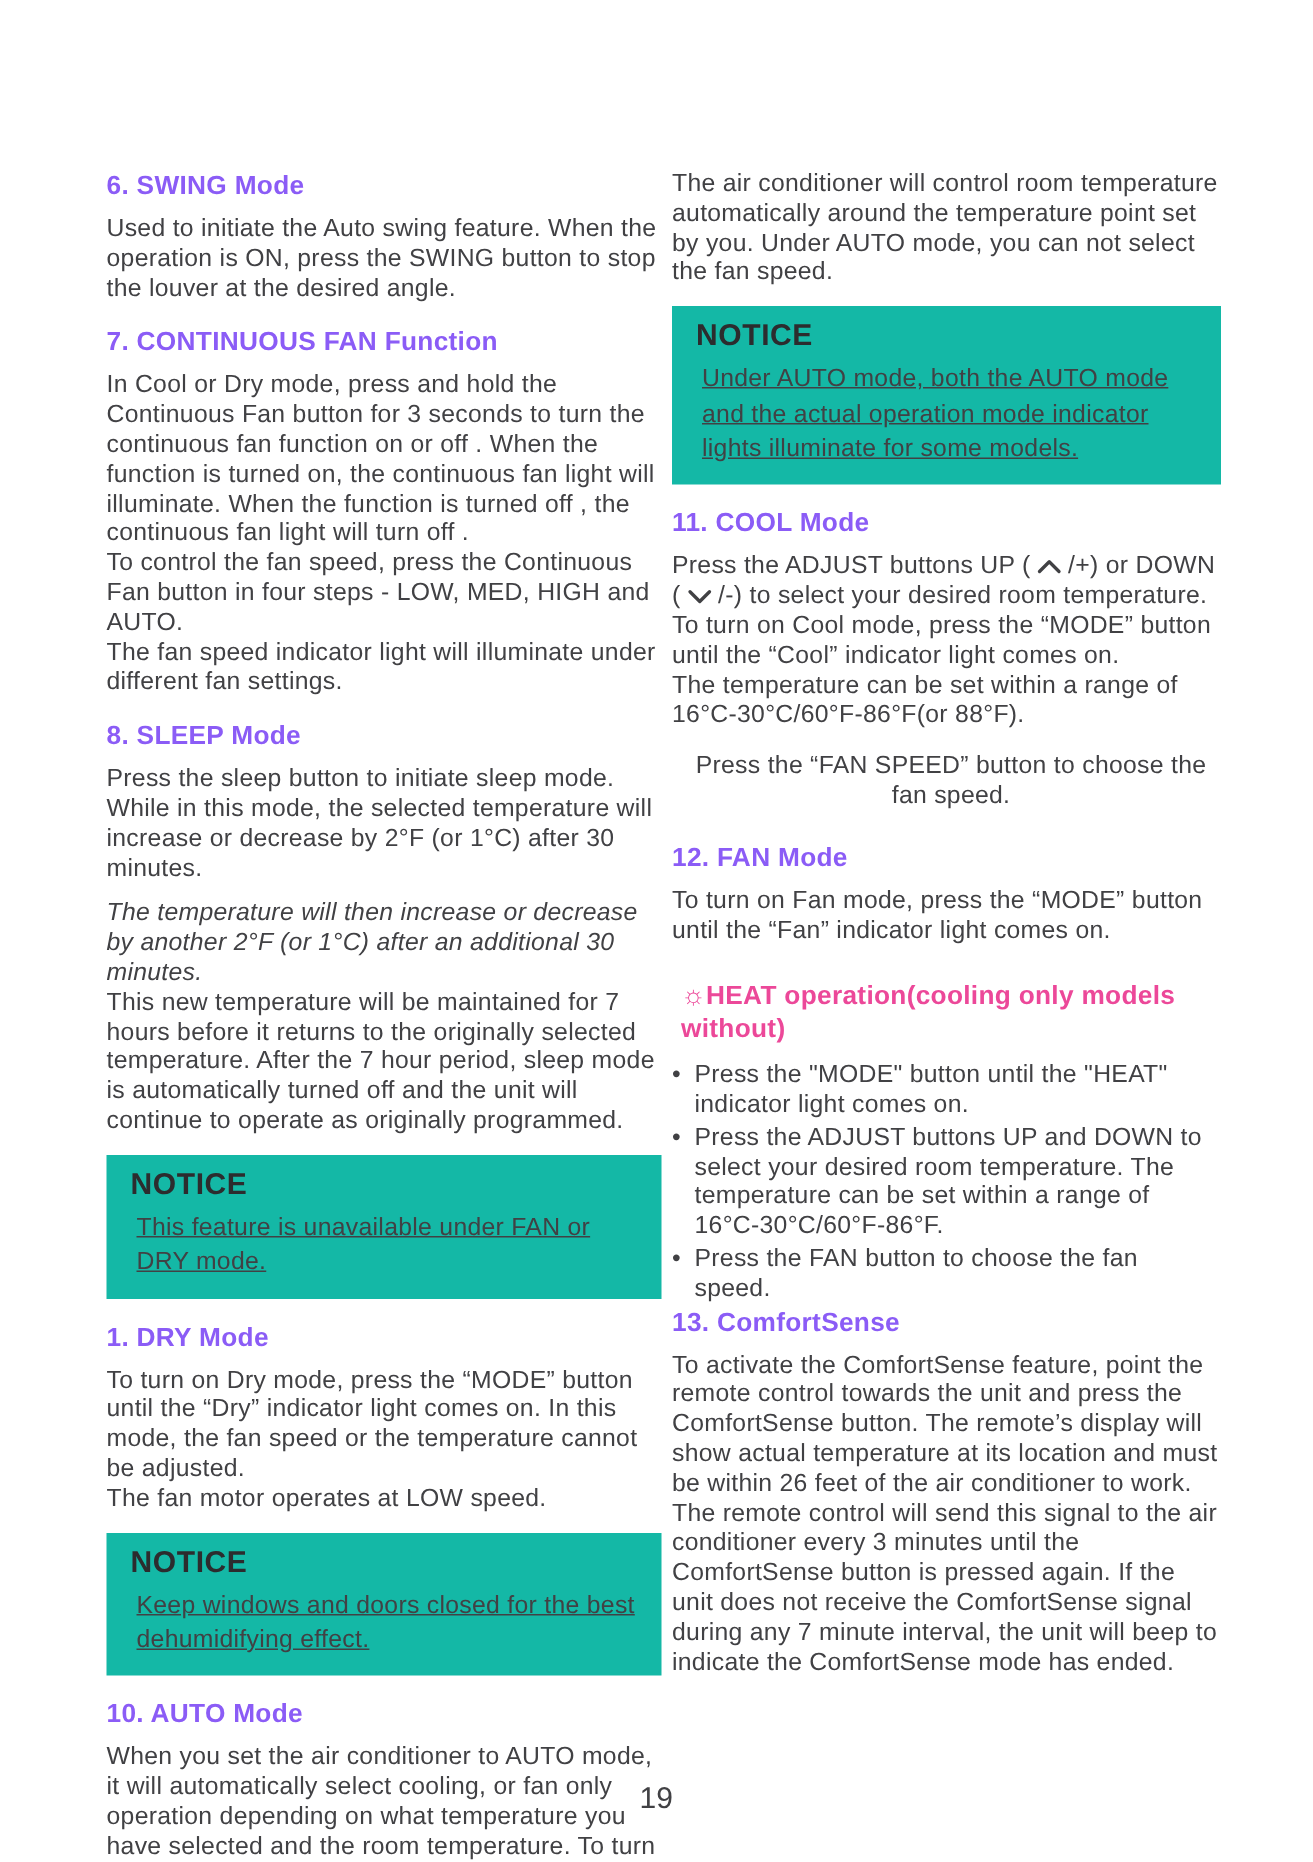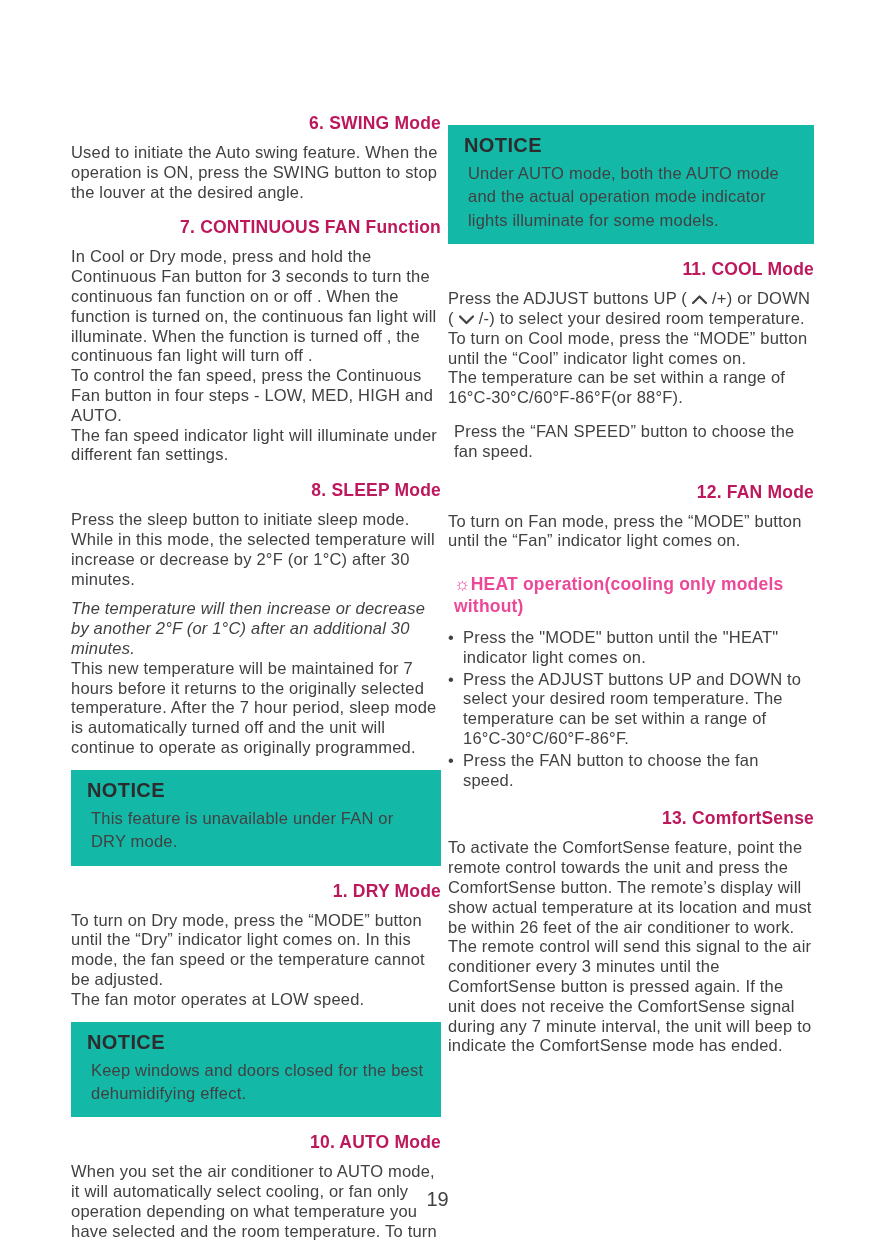--- a/index.html
+++ b/index.html
@@ -24,45 +24,45 @@
     font-size: 16.5px;
     line-height: 1.2;
     letter-spacing: 0.2px;
     color: #414144;
   }
   .gap-top { margin-top: 10px; font-style: italic; }
 
   .sec-heading {
     font-size: 17.5px;
     font-weight: bold;
-    color: #be185d;
+    color: #8b5cf6;
     letter-spacing: 0.2px;
     margin: 15px 0 9px 0;
-    text-align: right;
   }
   .first { margin-top: 0; }
 
   .notice-box {
     background: #14b8a6;
     padding: 9px 14px 12px 16px;
     margin: 12px 0 13px 0;
   }
   .notice-title {
     font-size: 20px;
     font-weight: bold;
     color: #2c2c2e;
     letter-spacing: 0.4px;
     line-height: 1.15;
   }
   .notice-body {
     margin: 5px 0 0 4px;
     line-height: 1.42;
+    text-decoration: underline;
   }
 
-  .indent-para { padding-left: 6px; margin-top: 14px; }
+  .indent-para { padding-left: 6px; margin-top: 14px; text-align: center; }
 
   .heat-heading {
     font-size: 17.5px;
     font-weight: bold;
     color: #ec4899;
     letter-spacing: 0.2px;
     margin: 22px 0 10px 0;
     padding-left: 6px;
     line-height: 1.25;
   }
@@ -117,20 +117,21 @@
       <p class="notice-body">Keep windows and doors closed for the best dehumidifying effect.</p>
     </div>
 
     <div class="sec-heading">10. AUTO Mode</div>
     <p>When you set the air conditioner to AUTO mode, it will automatically select cooling, or fan only operation depending on what temperature you have selected and the room temperature. To turn on Auto mode, press the “MODE” button until the “Auto” indicator light comes on.</p>
 
   </div>
 
   <div class="col col-right">
 
+    <p>The air conditioner will control room temperature automatically around the temperature point set by you. Under AUTO mode, you can not select the fan speed.</p>
 
     <div class="notice-box">
       <div class="notice-title">NOTICE</div>
       <p class="notice-body">Under AUTO mode, both the AUTO mode and the actual operation mode indicator lights illuminate for some models.</p>
     </div>
 
     <div class="sec-heading">11. COOL Mode</div>
     <p>
       <span>Press the ADJUST buttons UP (</span><svg class="chevron-icon" width="17" height="11" viewBox="0 0 17 11">
           <polyline points="2,9 8.5,2.5 15,9" fill="none" stroke="#414144" stroke-width="2.2" stroke-linecap="round" stroke-linejoin="round"></polyline>
@@ -155,19 +156,19 @@
     </div>
     <div class="bullet-row">
       <span class="bullet-glyph">•</span>
       <p class="bullet-text">Press the ADJUST buttons UP and DOWN to select your desired room temperature. The temperature can be set within a range of 16°C-30°C/60°F-86°F.</p>
     </div>
     <div class="bullet-row">
       <span class="bullet-glyph">•</span>
       <p class="bullet-text">Press the FAN button to choose the fan speed.</p>
     </div>
 
-    <div class="sec-heading" style="margin-top:18px">13. ComfortSense</div>
+    <div class="sec-heading" style="margin-top:1px">13. ComfortSense</div>
     <p>To activate the ComfortSense feature, point the remote control towards the unit and press the ComfortSense button. The remote’s display will show actual temperature at its location and must be within 26 feet of the air conditioner to work. The remote control will send this signal to the air conditioner every 3 minutes until the ComfortSense button is pressed again. If the unit does not receive the ComfortSense signal during any 7 minute interval, the unit will beep to indicate the ComfortSense mode has ended.</p>
 
   </div>
 </div>
 
 <div class="page-number">19</div>
 
 </body></html>

